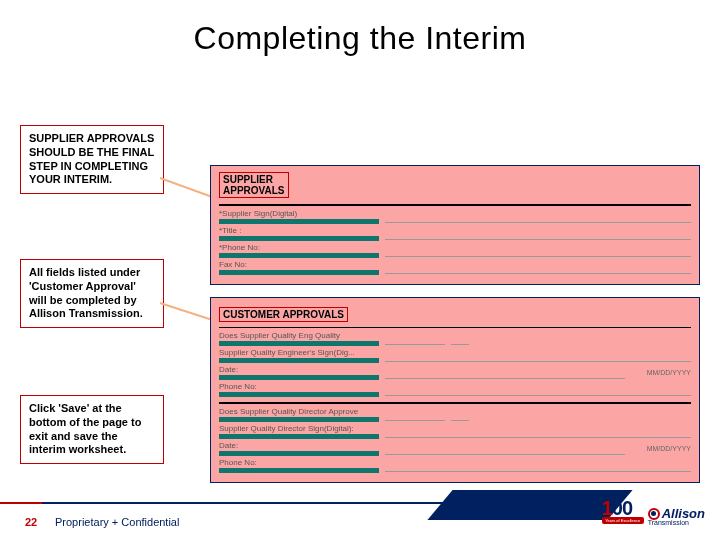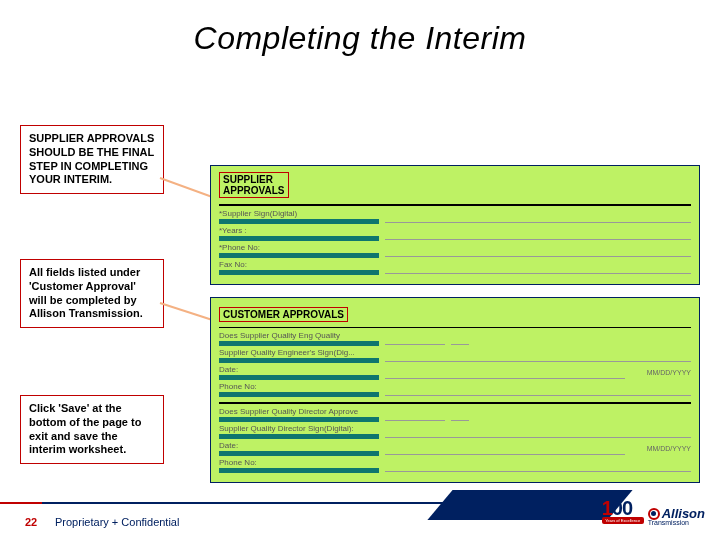--- a/index.html
+++ b/index.html
@@ -1,27 +1,27 @@
 <!DOCTYPE html>
 <html><head>
 <meta charset="utf-8">
 <style>
   * { box-sizing: border-box; margin: 0; padding: 0; }
   body { width: 720px; height: 540px; background: #fff; font-family: Arial, sans-serif; position: relative; overflow: hidden; }
-  .title { font-size: 32px; font-weight: normal; text-align: center; margin-top: 20px; letter-spacing: 0.5px; font-style: italic; }
+  .title { font-size: 32px; font-weight: normal; text-align: center; margin-top: 20px; letter-spacing: 0.5px; }
   .content { position: relative; width: 100%; height: 420px; }
   .callout { position: absolute; border: 1.5px solid #c00000; padding: 6px 8px; font-size: 11px; line-height: 1.25; font-weight: bold; background: #fff; width: 144px; }
   .c1 { top: 68px; left: 20px; }
   .c2 { top: 202px; left: 20px; }
   .c3 { top: 338px; left: 20px; }
   .c2 .callout-text, .c3 .callout-text { font-weight: bold; }
   .line { position: absolute; height: 2px; background: #f4b183; }
   .l1 { top: 120px; left: 160px; width: 60px; transform: rotate(20deg); transform-origin: left center; }
   .l2 { top: 245px; left: 160px; width: 60px; transform: rotate(18deg); transform-origin: left center; }
-  .form-box { position: absolute; left: 210px; border: 1.5px solid #002060; background: #bef264; width: 490px; padding: 6px 8px 8px; }
+  .form-box { position: absolute; left: 210px; border: 1.5px solid #002060; background: #fca5a5; width: 490px; padding: 6px 8px 8px; }
   .fb1 { top: 108px; }
   .fb2 { top: 240px; }
   .section-header { font-size: 10px; font-weight: bold; border: 1.5px solid #c00000; display: inline-block; padding: 1px 3px; margin-bottom: 2px; }
   .section-header.two-line { line-height: 1.1; }
   .form-row { display: flex; align-items: center; font-size: 8px; color: #555; padding: 1px 0; gap: 6px; }
   .form-label { flex: 0 0 160px; border-bottom: 5px solid #0f766e; padding-bottom: 1px; white-space: nowrap; overflow: hidden; }
   .form-field { flex: 1; border-bottom: 1px solid #999; height: 12px; }
   .form-field.short { flex: 0 0 60px; }
   .form-field.tiny { flex: 0 0 18px; }
   .form-date { flex: 0 0 60px; font-size: 7px; color: #666; text-align: right; }
@@ -67,21 +67,21 @@
     <div class="section-header two-line">
       <div>SUPPLIER</div>
       <div>APPROVALS</div>
     </div>
     <hr class="hr-thick">
     <div class="form-row">
       <div class="form-label">*Supplier Sign(Digital)</div>
       <div class="form-field"></div>
     </div>
     <div class="form-row">
-      <div class="form-label">*Years :</div>
+      <div class="form-label">*Title :</div>
       <div class="form-field"></div>
     </div>
     <div class="form-row">
       <div class="form-label">*Phone No:</div>
       <div class="form-field"></div>
     </div>
     <div class="form-row">
       <div class="form-label">Fax No:</div>
       <div class="form-field"></div>
     </div>

